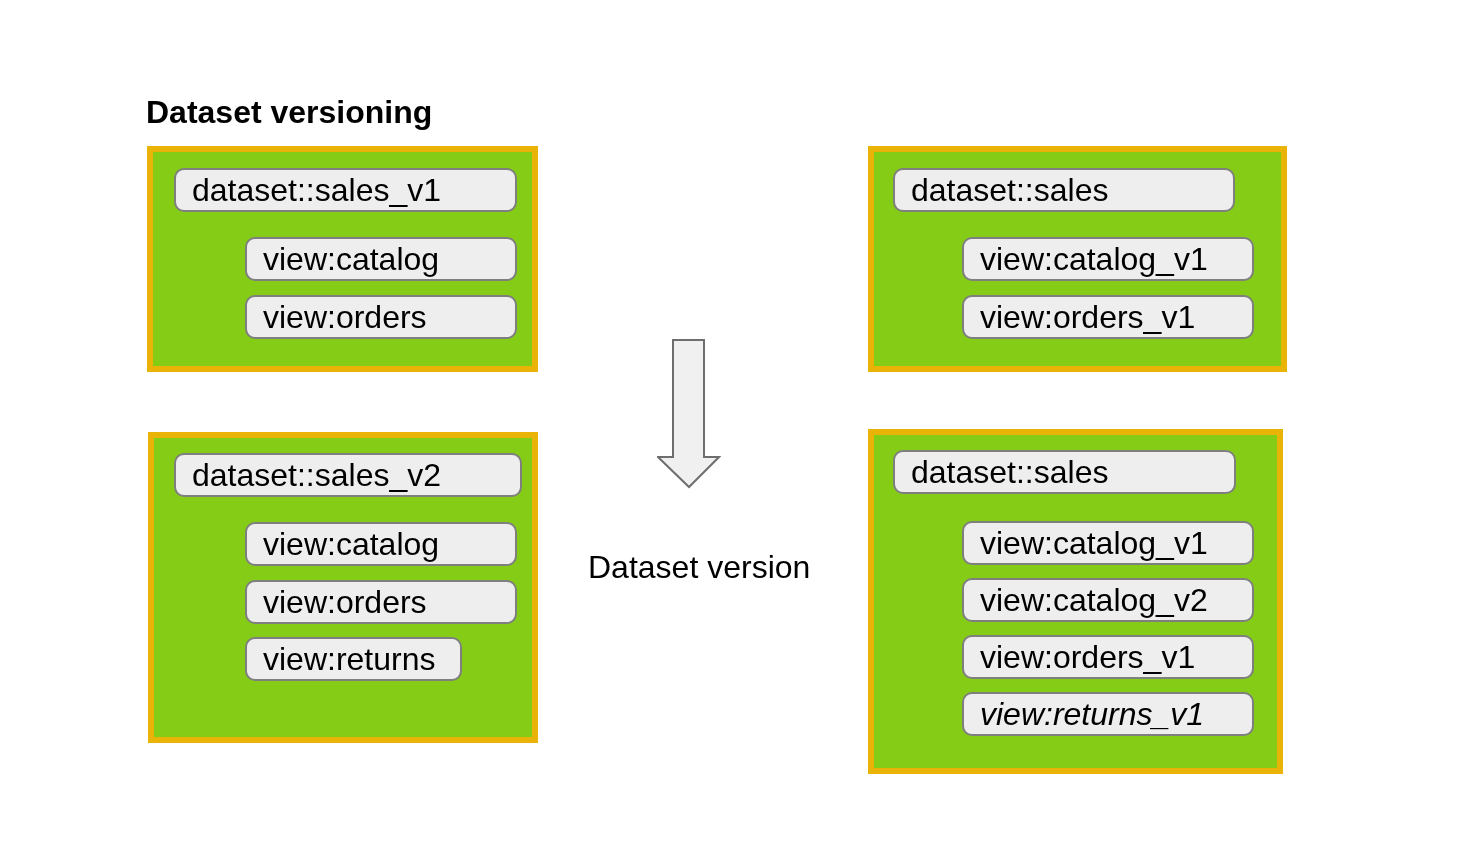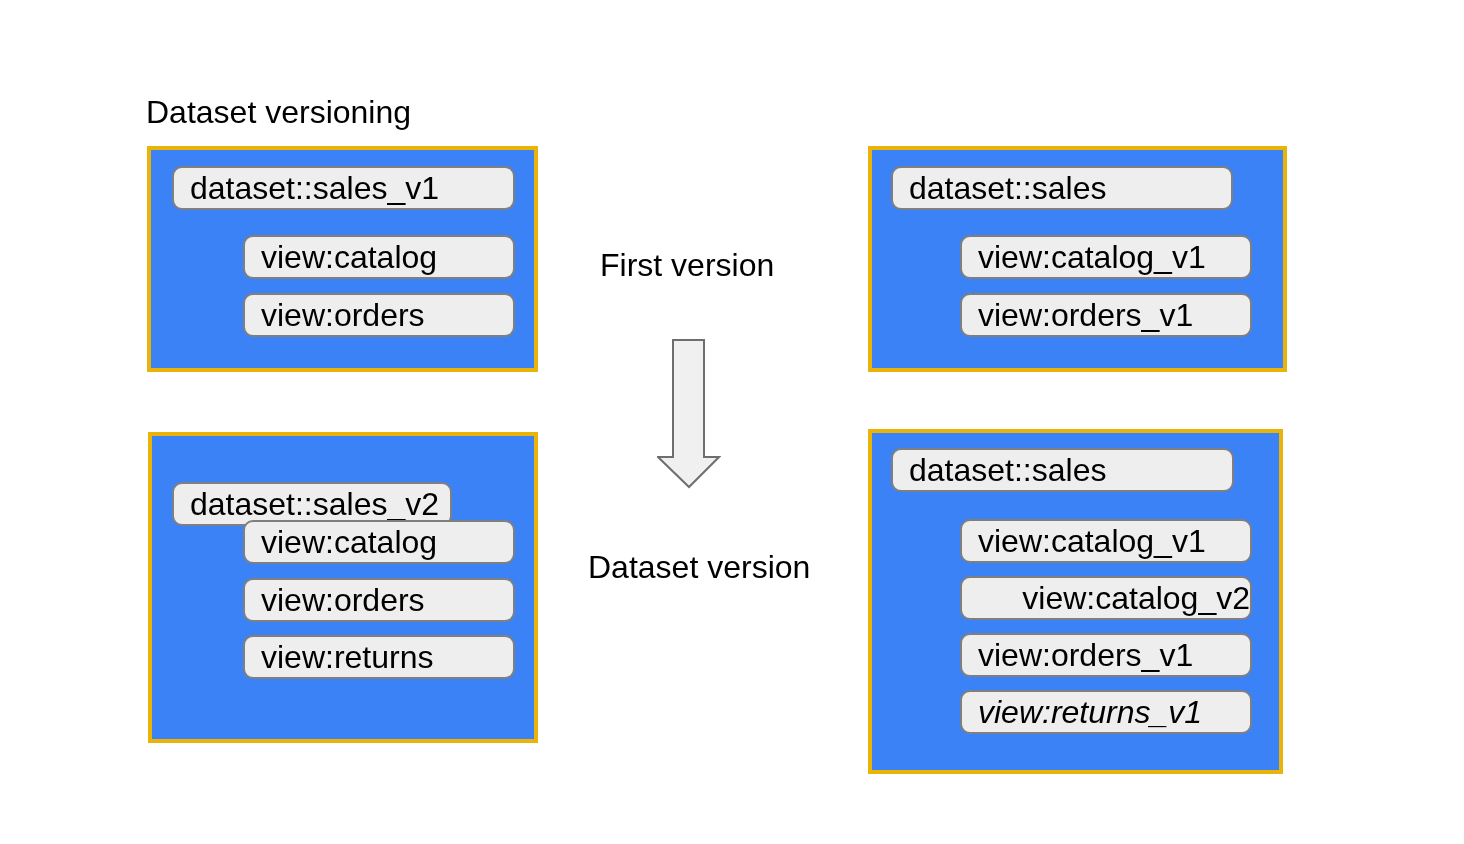--- a/index.html
+++ b/index.html
@@ -11,26 +11,27 @@
     font-family: "Liberation Sans", sans-serif;
     color: #000000;
     overflow: hidden;
   }
   .heading {
     position: absolute;
     font-size: 32px;
     line-height: 1;
     white-space: nowrap;
     color: #000000;
+    font-weight: bold;
   }
   .vbox {
     position: absolute;
     box-sizing: border-box;
-    border: 4px solid #eab308;
-    background: #3b82f6;
+    border: 6px solid #eab308;
+    background: #84cc16;
   }
   .pill {
     position: absolute;
     box-sizing: border-box;
     height: 44px;
     background: #eeeeee;
     border: 2px solid #7f7f7f;
     border-radius: 10px;
     font-size: 32px;
     line-height: 40px;
@@ -60,38 +61,37 @@
     <div class="pill" style="left:92px; top:85px; width:272px;">view:catalog</div>
     <div class="pill" style="left:92px; top:143px; width:272px;">view:orders</div>
   </div>
 
   <div class="vbox" style="left:868px; top:146px; width:419px; height:226px;">
     <div class="pill" style="left:19px; top:16px; width:342px;">dataset::sales</div>
     <div class="pill" style="left:88px; top:85px; width:292px;">view:catalog_v1</div>
     <div class="pill" style="left:88px; top:143px; width:292px;">view:orders_v1</div>
   </div>
 
-  <div class="center-label" style="left:600px; top:249px;">First version</div>
 
   <div class="arrow" style="left:657px; top:339px;">
     <svg width="64" height="150" viewBox="0 0 64 150" xmlns="http://www.w3.org/2000/svg">
       <polygon points="16,1 47,1 47,118 62,118 32,148 1,118 16,118" fill="#f0f0f0" stroke="#6e6e6e" stroke-width="2" stroke-linejoin="miter"></polygon>
     </svg>
   </div>
 
   <div class="center-label" style="left:588px; top:551px;">Dataset version</div>
 
   <div class="vbox" style="left:148px; top:432px; width:390px; height:311px;">
-    <div class="pill" style="left:20px; top:15px; width:280px;margin-top:31px;">dataset::sales_v2</div>
+    <div class="pill" style="left:20px; top:15px; width:348px;">dataset::sales_v2</div>
     <div class="pill" style="left:91px; top:84px; width:272px;">view:catalog</div>
     <div class="pill" style="left:91px; top:142px; width:272px;">view:orders</div>
-    <div class="pill" style="left:91px; top:199px; width:272px;">view:returns</div>
+    <div class="pill" style="left:91px; top:199px; width:217px;">view:returns</div>
   </div>
 
   <div class="vbox" style="left:868px; top:429px; width:415px; height:345px;">
     <div class="pill" style="left:19px; top:15px; width:343px;">dataset::sales</div>
     <div class="pill" style="left:88px; top:86px; width:292px;">view:catalog_v1</div>
-    <div class="pill" style="left:88px; top:143px; width:292px;text-align:right;">view:catalog_v2</div>
+    <div class="pill" style="left:88px; top:143px; width:292px;">view:catalog_v2</div>
     <div class="pill" style="left:88px; top:200px; width:292px;">view:orders_v1</div>
     <div class="pill" style="left:88px; top:257px; width:292px;font-style:italic;">view:returns_v1</div>
   </div>
 
 </div>
 
 </body></html>

